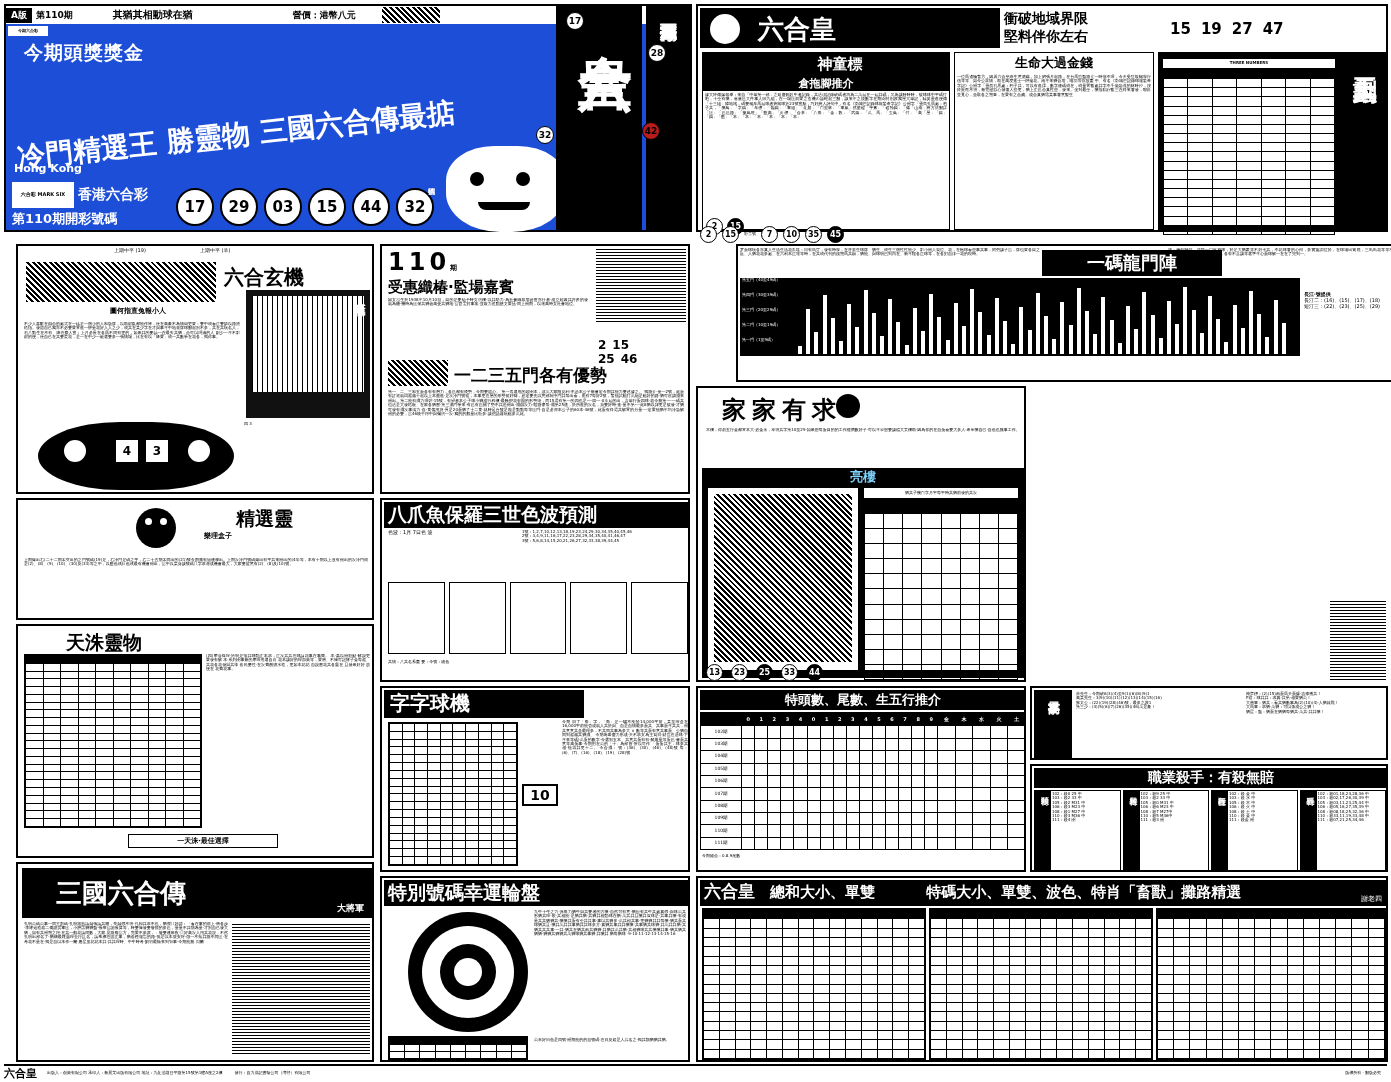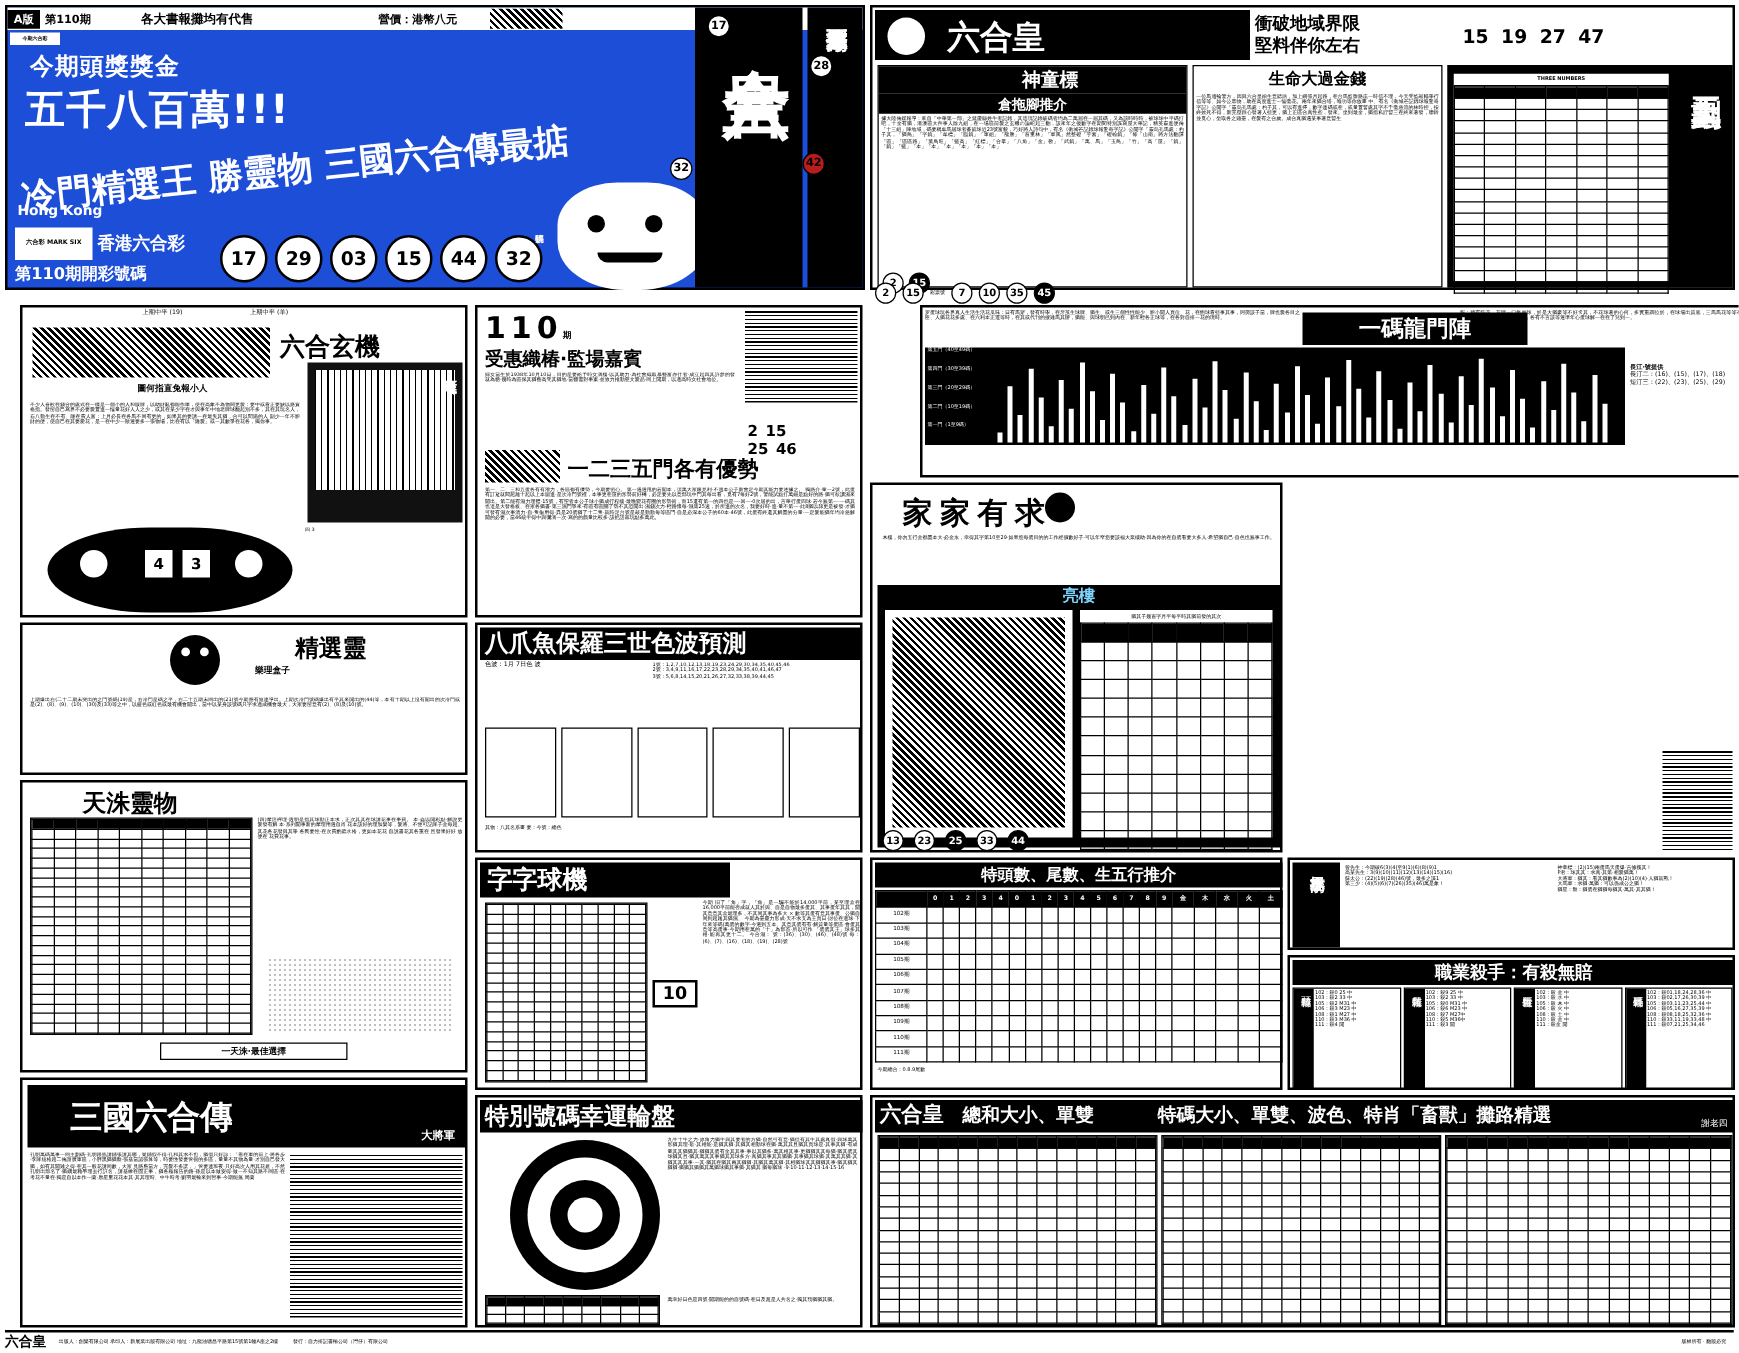--- a/index.html
+++ b/index.html
@@ -37,33 +37,30 @@
 </style>
 </head>
 <body>
 
 <div class="page">
 
   <div class="blk bd" style="left:4px;top:4px;width:688px;height:228px;background:#1d4ed8;">
     <div class="blk" style="left:0;top:0;width:684px;height:18px;background:#fff;display:flex;align-items:center;">
       <span class="inv hd" style="font-size:9px;padding:1px 5px;">A版</span>
       <span class="hd" style="font-size:9px;margin-left:4px;">第110期</span>
-      <span class="hd" style="font-size:10px;margin-left:40px;">各大書報攤均有代售</span>
+      <span class="hd" style="font-size:10px;margin-left:40px;">其猶其相動球在猶</span>
       <span class="hd" style="font-size:9px;margin-left:100px;">營價：港幣八元</span>
       <span class="hatch" style="margin-left:26px;width:58px;height:16px;"></span>
     </div>
     <div class="blk" style="left:2px;top:20px;width:40px;height:10px;background:#fff;">
       <div class="xtiny hd ctr" style="height:10px;">今期六合彩</div>
     </div>
 
     <div class="blk" style="left:18px;top:34px;width:350px;height:28px;">
       <div class="hd" style="color:#fff;font-size:19px;letter-spacing:1px;">今期頭獎獎金</div>
-    </div>
-    <div class="blk" style="left:14px;top:60px;width:420px;height:40px;">
-      <div class="hd" style="color:#fff;font-size:32px;letter-spacing:1px;">五千八百萬!!!</div>
     </div>
     <div class="blk" style="left:10px;top:104px;width:560px;height:46px;">
       <div class="hd rot" style="color:#fff;font-size:28px;">冷門精選王 勝靈物 三國六合傳最掂</div>
     </div>
 
     <div class="blk" style="left:6px;top:176px;width:62px;height:26px;background:#fff;">
       <div class="tiny hd ctr" style="height:26px;">六合彩 MARK SIX</div>
     </div>
     <div class="blk" style="left:72px;top:180px;width:100px;height:18px;">
       <div class="hd" style="color:#fff;font-size:14px;">香港六合彩</div>

